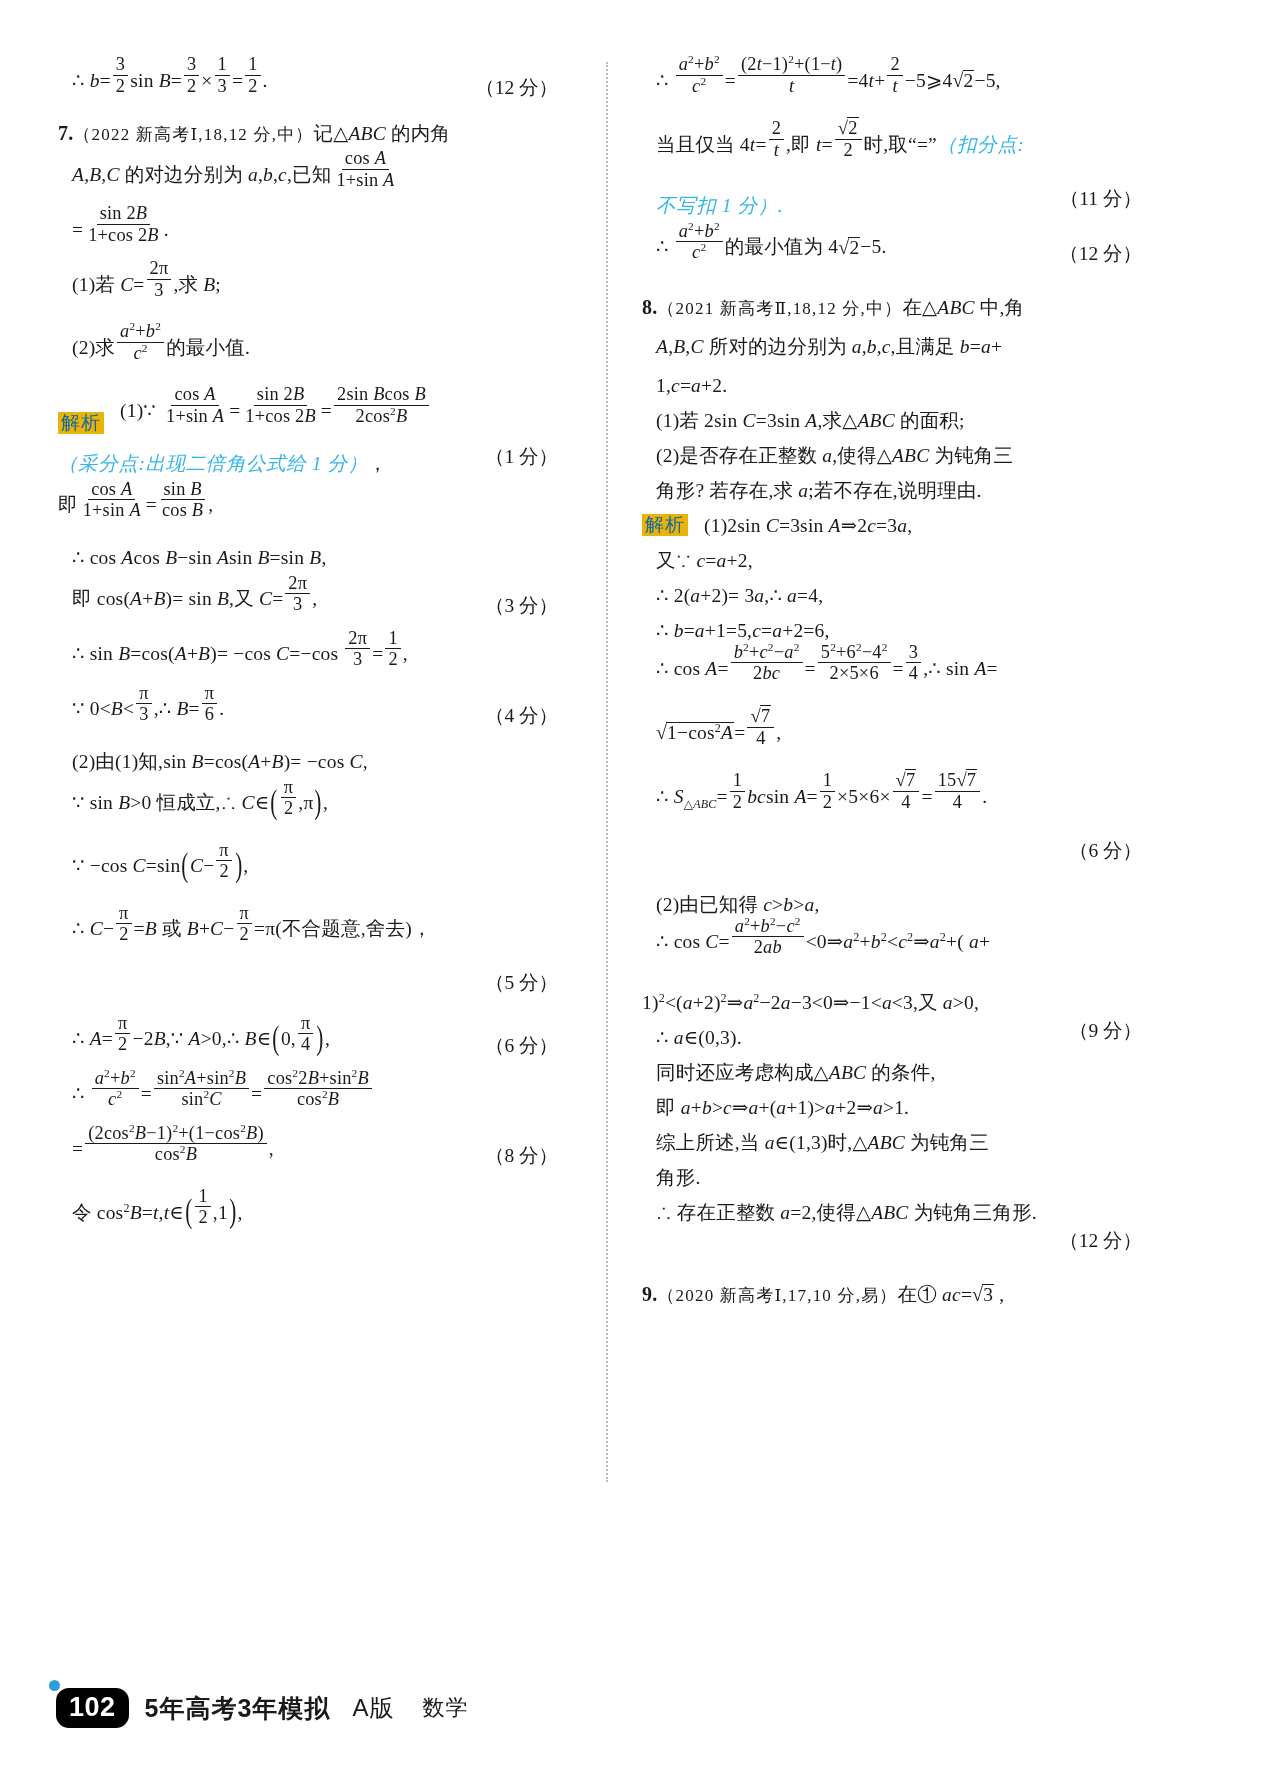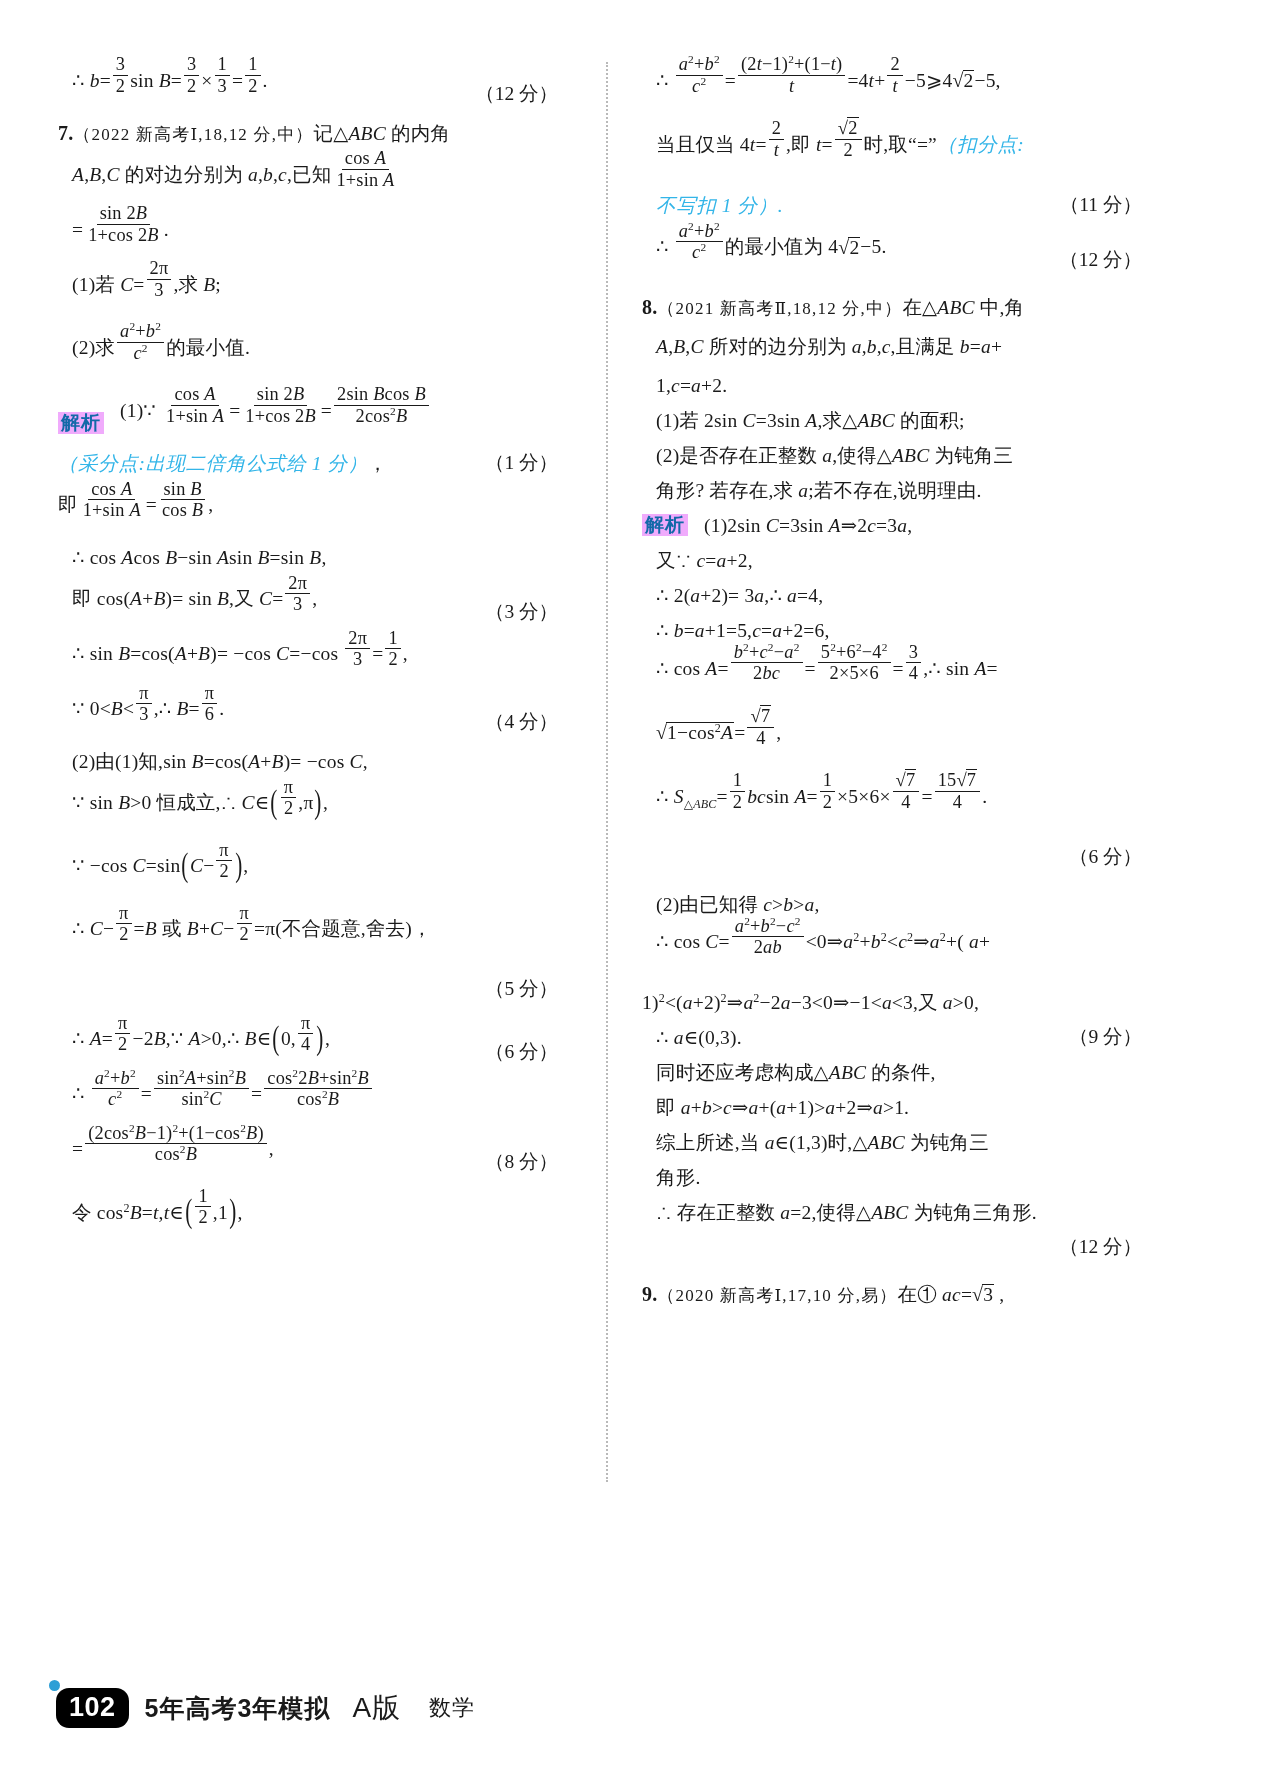--- a/index.html
+++ b/index.html
@@ -46,33 +46,33 @@
   .line.tight{margin-bottom:9px;align-items:flex-end;}
   .line.loose{margin-bottom:21px;}
   .line.noindent{padding-left:0;}
   .body-txt{
     display:inline-block;
     white-space:nowrap;
     letter-spacing:0.2px;
   }
   .score{
     position:absolute;
-    right:0;bottom:1px;
+    right:0;bottom:7px;
     white-space:nowrap;
     font-size:19.5px;
   }
 
   .qnum{font-weight:bold;font-size:20px;}
   .meta{font-size:17px;letter-spacing:1.2px;}
 
   .jiexi{
     display:inline-block;
-    background:#f0abfc;
+    background:#eab308;
     color:#1269a8;
-    font-weight:bold;
+    font-weight:normal;
     padding:1px 3px 2px 3px;
     margin-right:16px;
     letter-spacing:1px;
     font-size:19px;
   }
   .anno{
     color:#33b5e8;
     letter-spacing:0.6px;
     font-style:italic;
   }
@@ -153,21 +153,21 @@
   .foot-title{
     margin-left:16px;
     font-size:25px;
     font-weight:bold;
     letter-spacing:1px;
     color:#1a1a1a;
     font-family:"Liberation Sans",sans-serif;
   }
   .foot-sub{
     margin-left:22px;
-    font-size:28px;
+    font-size:24px;
     letter-spacing:1px;
     color:#1a1a1a;
     font-family:"Liberation Sans",sans-serif;
   }
   .foot-sub2{
     margin-left:28px;
     font-size:22px;
     letter-spacing:1px;
     color:#1a1a1a;
     font-family:"Liberation Sans",sans-serif;

